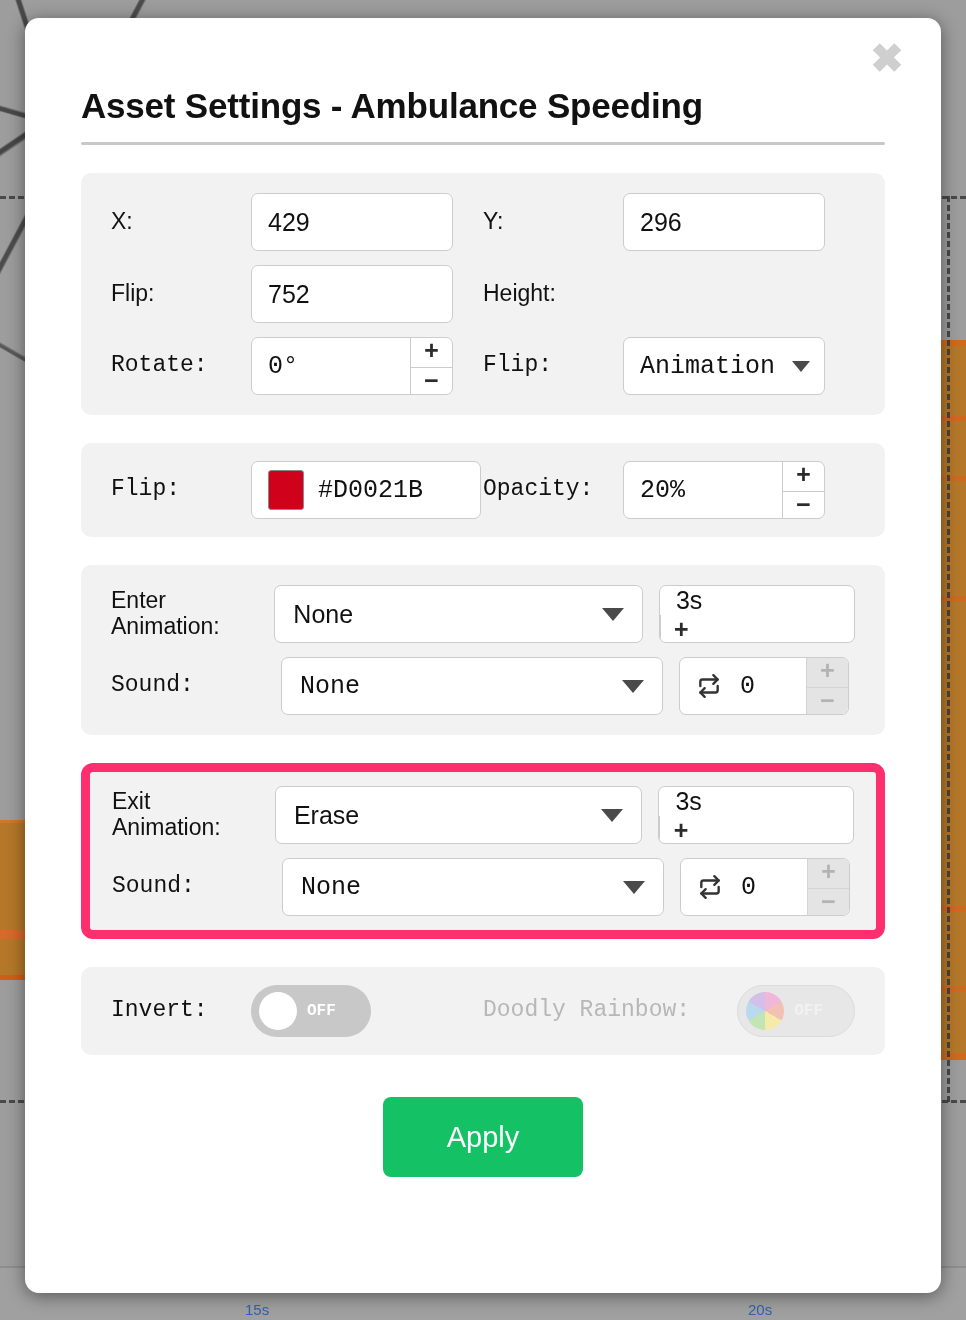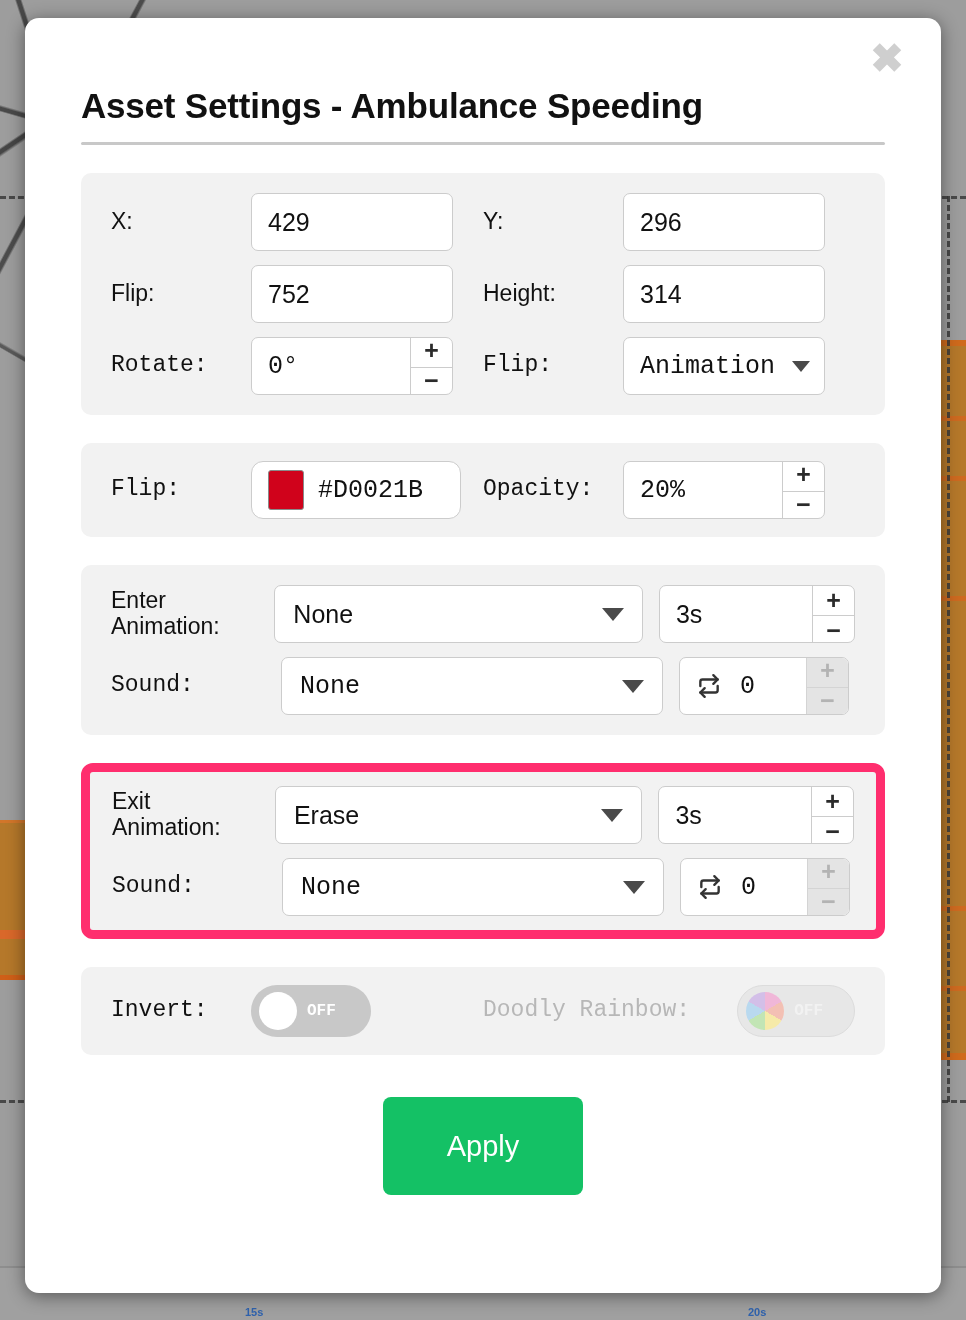--- a/index.html
+++ b/index.html
@@ -48,21 +48,21 @@
     position: absolute; height: 0; border-top: 3px dashed #3b3b3b; opacity: .85;
   }
   #backdrop .dash-v {
     position: absolute; width: 0; border-left: 3px dashed #3b3b3b; opacity: .85;
   }
   #backdrop .timeline {
     position: absolute; left: 0; right: 0; bottom: 0; height: 54px;
     background: #a0a0a0; border-top: 2px solid #8e8e8e;
   }
   #backdrop .tick-label {
-    position: absolute; bottom: 2px; color: #2f62ad; font-size: 11px; font-weight: bold;
+    position: absolute; bottom: 2px; color: #2f62ad; font-size: 15px; font-weight: normal;
   }
 
   
   #modal {
     position: absolute; left: 25px; top: 18px; width: 916px; height: 1275px;
     background: #ffffff; border-radius: 14px;
     box-shadow: 0 3px 18px rgba(0,0,0,.45);
     padding: 0 56px;
   }
   .close-btn {
@@ -112,31 +112,31 @@
   .stepper-group .btns {
     display: flex; flex-direction: column; width: 42px; border-left: 1px solid #ccc;
   }
   .stepper-group .btns span {
     flex: 1; display: flex; align-items: center; justify-content: center;
     font-size: 25px; font-weight: bold; color: #2b2b2b; cursor: pointer;
   }
   .stepper-group .btns span:first-child { border-bottom: 1px solid #ccc; }
   .stepper-group.rot { width: 202px; }
   .stepper-group.op { width: 202px; text-align: right; }
-  .stepper-group.dur { width: 204px; }
+  .stepper-group.dur { width: 204px; flex-direction: column; }
   .stepper-group.loop { width: 170px; }
   .stepper-group.loop .val { gap: 18px; }
   .stepper-group.disabled .btns { background: #e4e4e4; border-left-color: #d4d4d4; }
   .stepper-group.disabled .btns span { color: #b3b3b3; }
   .stepper-group.disabled .btns span:first-child { border-bottom-color: #d4d4d4; }
 
   
   .color-field {
-    background: #fff; border: 1px solid #ccc; border-radius: 12px; height: 58px;
-    display: flex; align-items: center; gap: 14px; padding: 16px 16px; width: 210px; cursor: pointer;
+    background: #fff; border: 1px solid #ccc; border-radius: 7px; height: 58px;
+    display: flex; align-items: center; gap: 14px; padding: 16px 16px; width: 230px; cursor: pointer;
   }
   .swatch { width: 36px; height: 40px; border-radius: 3px; border: 1px solid #8a8a8a; }
   .hexval { font-size: 25px; color: #111; }
 
   
   .select {
     background: #fff; border: 1px solid #ccc; border-radius: 7px; height: 58px;
     display: flex; align-items: center; justify-content: space-between;
     padding: 0 18px; font-size: 25px; color: #111; cursor: pointer;
   }
@@ -163,21 +163,21 @@
   .toggle.rainbow .state { color: #f2f2f2; }
   .toggle.rainbow .knob {
     background: conic-gradient(#f0b7d8 0deg 60deg, #f3c0b4 60deg 120deg,
       #f6eaa8 120deg 180deg, #c2e5b5 180deg 240deg, #b9d9ef 240deg 300deg, #d3bfe8 300deg 360deg);
   }
 
   
   .apply-wrap { display: flex; justify-content: center; margin-top: 42px; }
   .apply-btn {
     background: #14c165; color: #fff; border: none; border-radius: 8px;
-    width: 200px; height: 98px; font-size: 29px; cursor: pointer;
+    width: 200px; height: 80px; font-size: 29px; cursor: pointer;
     font-family: "Liberation Sans", sans-serif;
   }
 
   .loop-icon { display: inline-flex; }
 </style>
 </head>
 <body>
 
 <div id="backdrop">
   <div class="sketch-a"></div>
@@ -219,21 +219,20 @@
         <div class="field num">296</div>
       </div>
     </div>
     <div class="row">
       <div class="half">
         <div class="lbl w-pos">Flip:</div>
         <div class="field num">752</div>
       </div>
       <div class="half">
         <div class="lbl w-pos">Height:</div>
-        <div class="field num">314</div>
       </div>
     </div>
     <div class="row">
       <div class="half">
         <div class="lbl w-pos">Rotate:</div>
         <div class="stepper-group rot">
           <div class="val">0°</div>
           <div class="btns">
             <span>+</span>
             <span>−</span>

